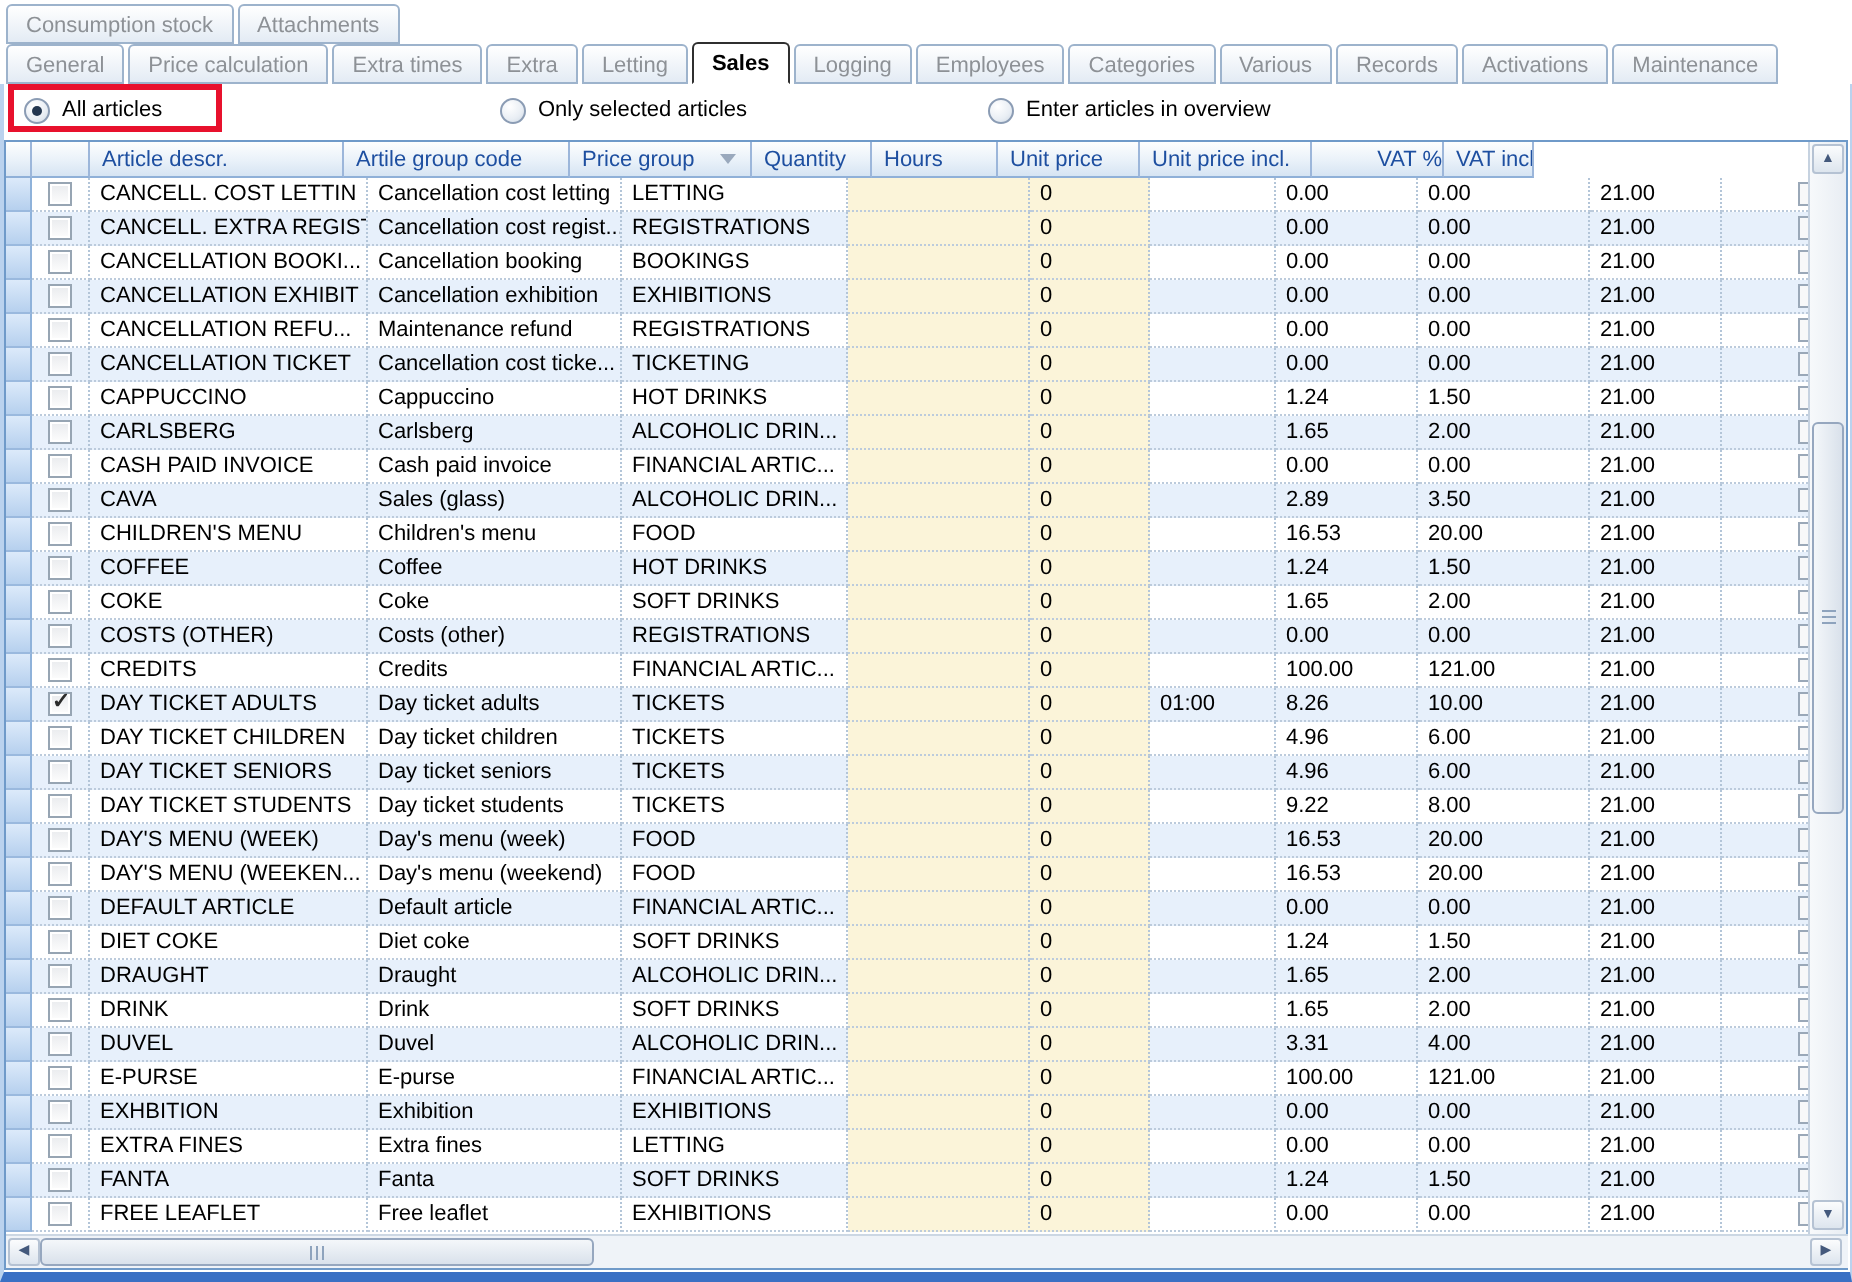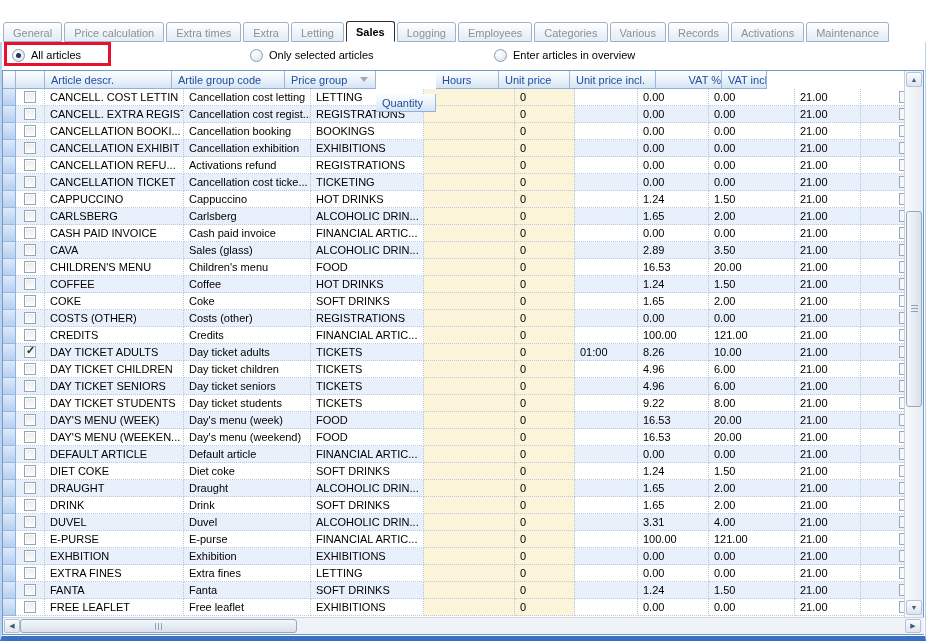--- a/index.html
+++ b/index.html
@@ -121,20 +121,24 @@
   .panel-frame {
     position: absolute; left: 0; top: 42px; width: 926px; height: 599px;
     border-left: 2px solid #bad2ee; border-right: 1px solid #bad2ee;
     border-bottom: 5px solid #3a70c4; pointer-events: none; z-index: 5;
   }
 </style>
 </head>
 <body>
 
 <div class="screen">
+  <div class="tabrow tabrow-1">
+      <div class="tab">Consumption stock</div>
+      <div class="tab">Attachments</div>
+    </div>
   <div class="tabrow tabrow-2">
       <div class="tab">General</div>
       <div class="tab">Price calculation</div>
       <div class="tab">Extra times</div>
       <div class="tab">Extra</div>
       <div class="tab">Letting</div>
       <div class="tab selected">Sales</div>
       <div class="tab">Logging</div>
       <div class="tab">Employees</div>
       <div class="tab">Categories</div>
@@ -160,21 +164,21 @@
     </div>
   <div class="red-frame" style="left:4px; top:42px; width:107px; height:24px;"></div>
 
   <div class="grid">
     <div class="grid-header" id="grid-header">
         <div class="hc" style="width: 13px;"></div>
         <div class="hc" style="width: 29px;"></div>
         <div class="hc" style="width: 127px;">Article descr.</div>
         <div class="hc" style="width: 113px;">Artile group code</div>
         <div class="hc" style="width: 91px;">Price group<span class="filter-arrow"></span></div>
-        <div class="hc" style="width: 60px; margin-top: 23px;">Quantity</div>
+        <div class="hc" style="width: 60px;">Quantity</div>
         <div class="hc" style="width: 63px;">Hours</div>
         <div class="hc" style="width: 71px;">Unit price</div>
         <div class="hc" style="width: 86px;">Unit price incl.</div>
         <div class="hc" style="width: 66px; text-align: right;">VAT %</div>
         <div class="hc" style="width: 45px;">VAT incl.</div>
       </div>
     <div class="grid-body" id="grid-body">
         <div class="tr">
           <div class="td ind" style="width: 13px;"></div>
           <div class="td cbcell" style="width: 29px;">
@@ -246,21 +250,21 @@
           <div class="td" style="width: 45px;">
             <span class="cut-checkbox"></span>
           </div>
         </div>
         <div class="tr">
           <div class="td ind" style="width: 13px;"></div>
           <div class="td cbcell" style="width: 29px;">
             <span class="cb"></span>
           </div>
           <div class="td" style="width: 139px;">CANCELLATION REFU...</div>
-          <div class="td" style="width: 127px;">Activations refund</div>
+          <div class="td" style="width: 127px;">Maintenance refund</div>
           <div class="td" style="width: 113px;">REGISTRATIONS</div>
           <div class="td yellow" style="width: 91px;"></div>
           <div class="td yellow" style="width: 60px;">0</div>
           <div class="td" style="width: 63px;"></div>
           <div class="td" style="width: 71px;">0.00</div>
           <div class="td" style="width: 86px;">0.00</div>
           <div class="td" style="width: 66px;">21.00</div>
           <div class="td" style="width: 45px;">
             <span class="cut-checkbox"></span>
           </div>

